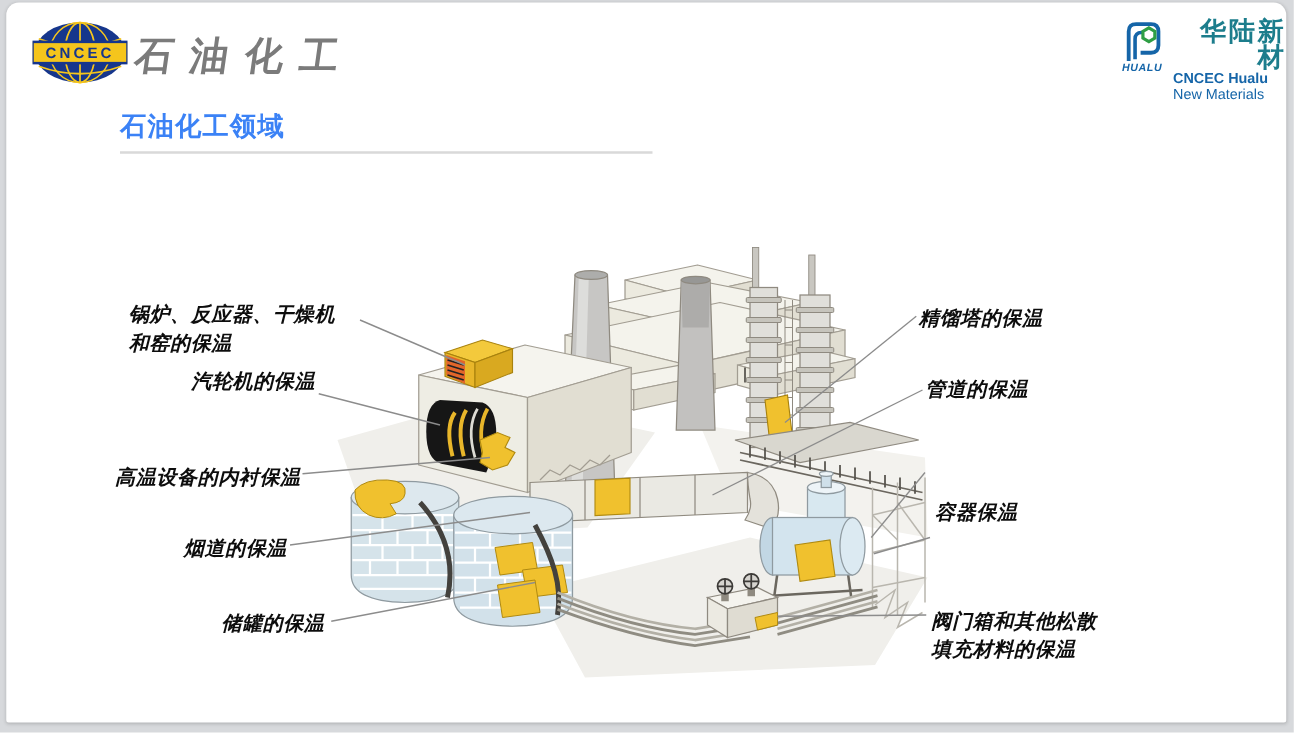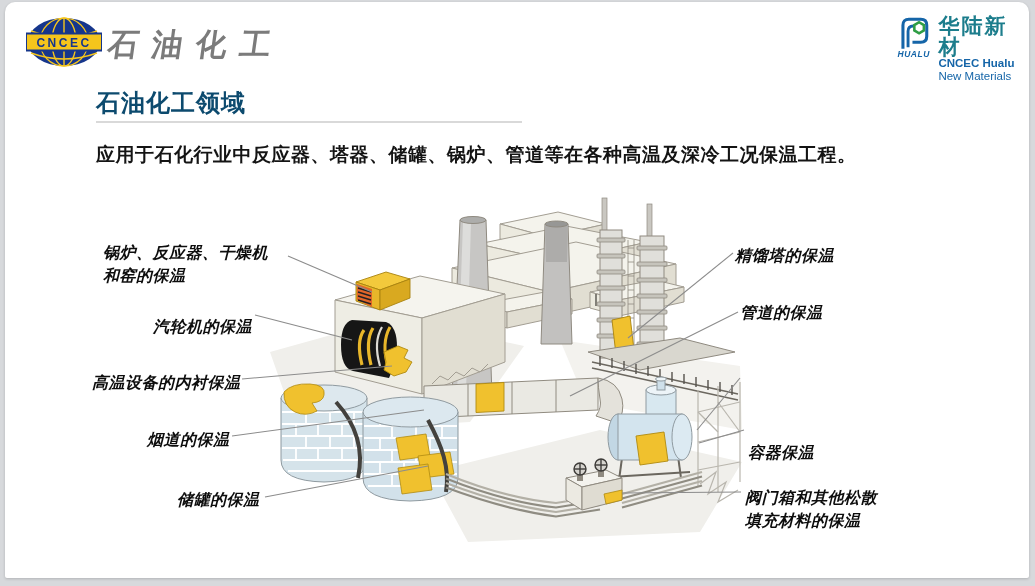--- a/index.html
+++ b/index.html
@@ -16,26 +16,26 @@
   .cncec-logo{position:absolute;left:21px;top:14px;width:76px;height:52px;}
   .cncec-brand{
     position:absolute;left:103px;top:22px;font-size:31px;font-weight:700;
     color:#7b7b7b;letter-spacing:13px;transform:skewX(-8deg);white-space:nowrap;
   }
   .hualu{position:absolute;left:890px;top:13px;display:flex;gap:6px;}
   .hualu-iconwrap{width:38px;text-align:center;font-style:italic;}
   .hualu-icon{width:36px;height:34px;display:block;margin:0 auto;}
   .hualu-icon-label{font-size:8.5px;font-weight:700;color:#1565a8;letter-spacing:.5px;}
   .hualu-text{line-height:1;}
-  .hualu-cn{font-size:21px;font-weight:700;color:#1c7d8c;letter-spacing:2px;}
+  .hualu-cn{font-size:21px;font-weight:700;color:#1c7d8c;letter-spacing:2px;text-align:right;}
   .hualu-en1{font-size:11.5px;font-weight:700;color:#1565a8;margin-top:1px;}
   .hualu-en2{font-size:11.5px;color:#1565a8;margin-top:1px;}
   
   .sec-title{
-    position:absolute;left:91px;top:85px;font-size:24px;font-weight:700;color:#0c4a6e;
+    position:absolute;left:91px;top:85px;font-size:21px;font-weight:700;color:#3b82f6;
     letter-spacing:1px;
   }
   .sec-divider{position:absolute;left:91px;top:119px;width:426px;height:2px;background:#d9d9d9;}
   .intro{
     position:absolute;left:91px;top:140px;width:880px;font-size:19px;font-weight:700;
     color:#141414;letter-spacing:.5px;
   }
   
   .plant{position:absolute;left:0;top:0;width:1024px;height:576px;}
   .dlabel{
@@ -71,21 +71,20 @@
     </div>
     <div class="hualu-text">
       <div class="hualu-cn">华陆新材</div>
       <div class="hualu-en1">CNCEC Hualu</div>
       <div class="hualu-en2">New Materials</div>
     </div>
   </div>
 
   <div class="sec-title">石油化工领域</div>
   <div class="sec-divider"></div>
-  <div class="intro">应用于石化行业中反应器、塔器、储罐、锅炉、管道等在各种高温及深冷工况保温工程。</div>
 
   <svg class="plant" viewBox="5 2 1024 576">
 
     <polygon points="270,352 392,318 524,346 470,422 298,432" fill="#f0efeb"></polygon>
     <polygon points="430,472 600,430 742,462 700,532 468,542" fill="#f0efeb"></polygon>
     <polygon points="560,340 740,366 742,430 586,402" fill="#f3f2ee"></polygon>
 
     <g stroke="#a29d92" stroke-width="1" stroke-linejoin="round">
       <polygon points="500,224 558,212 606,224 548,237" fill="#f4f3ec"></polygon>
       <polygon points="500,224 548,237 548,252 500,239" fill="#eceadf"></polygon>
@@ -332,23 +331,23 @@
       <line x1="733" y1="253" x2="628" y2="338"></line>
       <line x1="738" y1="312" x2="570" y2="396"></line>
       <line x1="740" y1="378" x2="697" y2="430"></line>
       <line x1="744" y1="430" x2="699" y2="443"></line>
       <line x1="741" y1="492" x2="622" y2="493"></line>
     </g>
   </svg>
 
   <div class="dlabel" style="left:98px;top:239px;">锅炉、反应器、干燥机
 和窑的保温</div>
-  <div class="dlabel" style="left:148px;top:313px;">汽轮机的保温</div>
+  <div class="dlabel" style="left:148px;top:292px;">汽轮机的保温</div>
   <div class="dlabel" style="left:87px;top:369px;">高温设备的内衬保温</div>
   <div class="dlabel" style="left:142px;top:426px;">烟道的保温</div>
   <div class="dlabel" style="left:172px;top:486px;">储罐的保温</div>
   <div class="dlabel" style="left:730px;top:242px;">精馏塔的保温</div>
   <div class="dlabel" style="left:735px;top:299px;">管道的保温</div>
-  <div class="dlabel" style="left:743px;top:439px;">容器保温</div>
+  <div class="dlabel" style="left:743px;top:397px;">容器保温</div>
   <div class="dlabel" style="left:740px;top:484px;">阀门箱和其他松散
 填充材料的保温</div>
 
 </div>
 
 </body></html>

